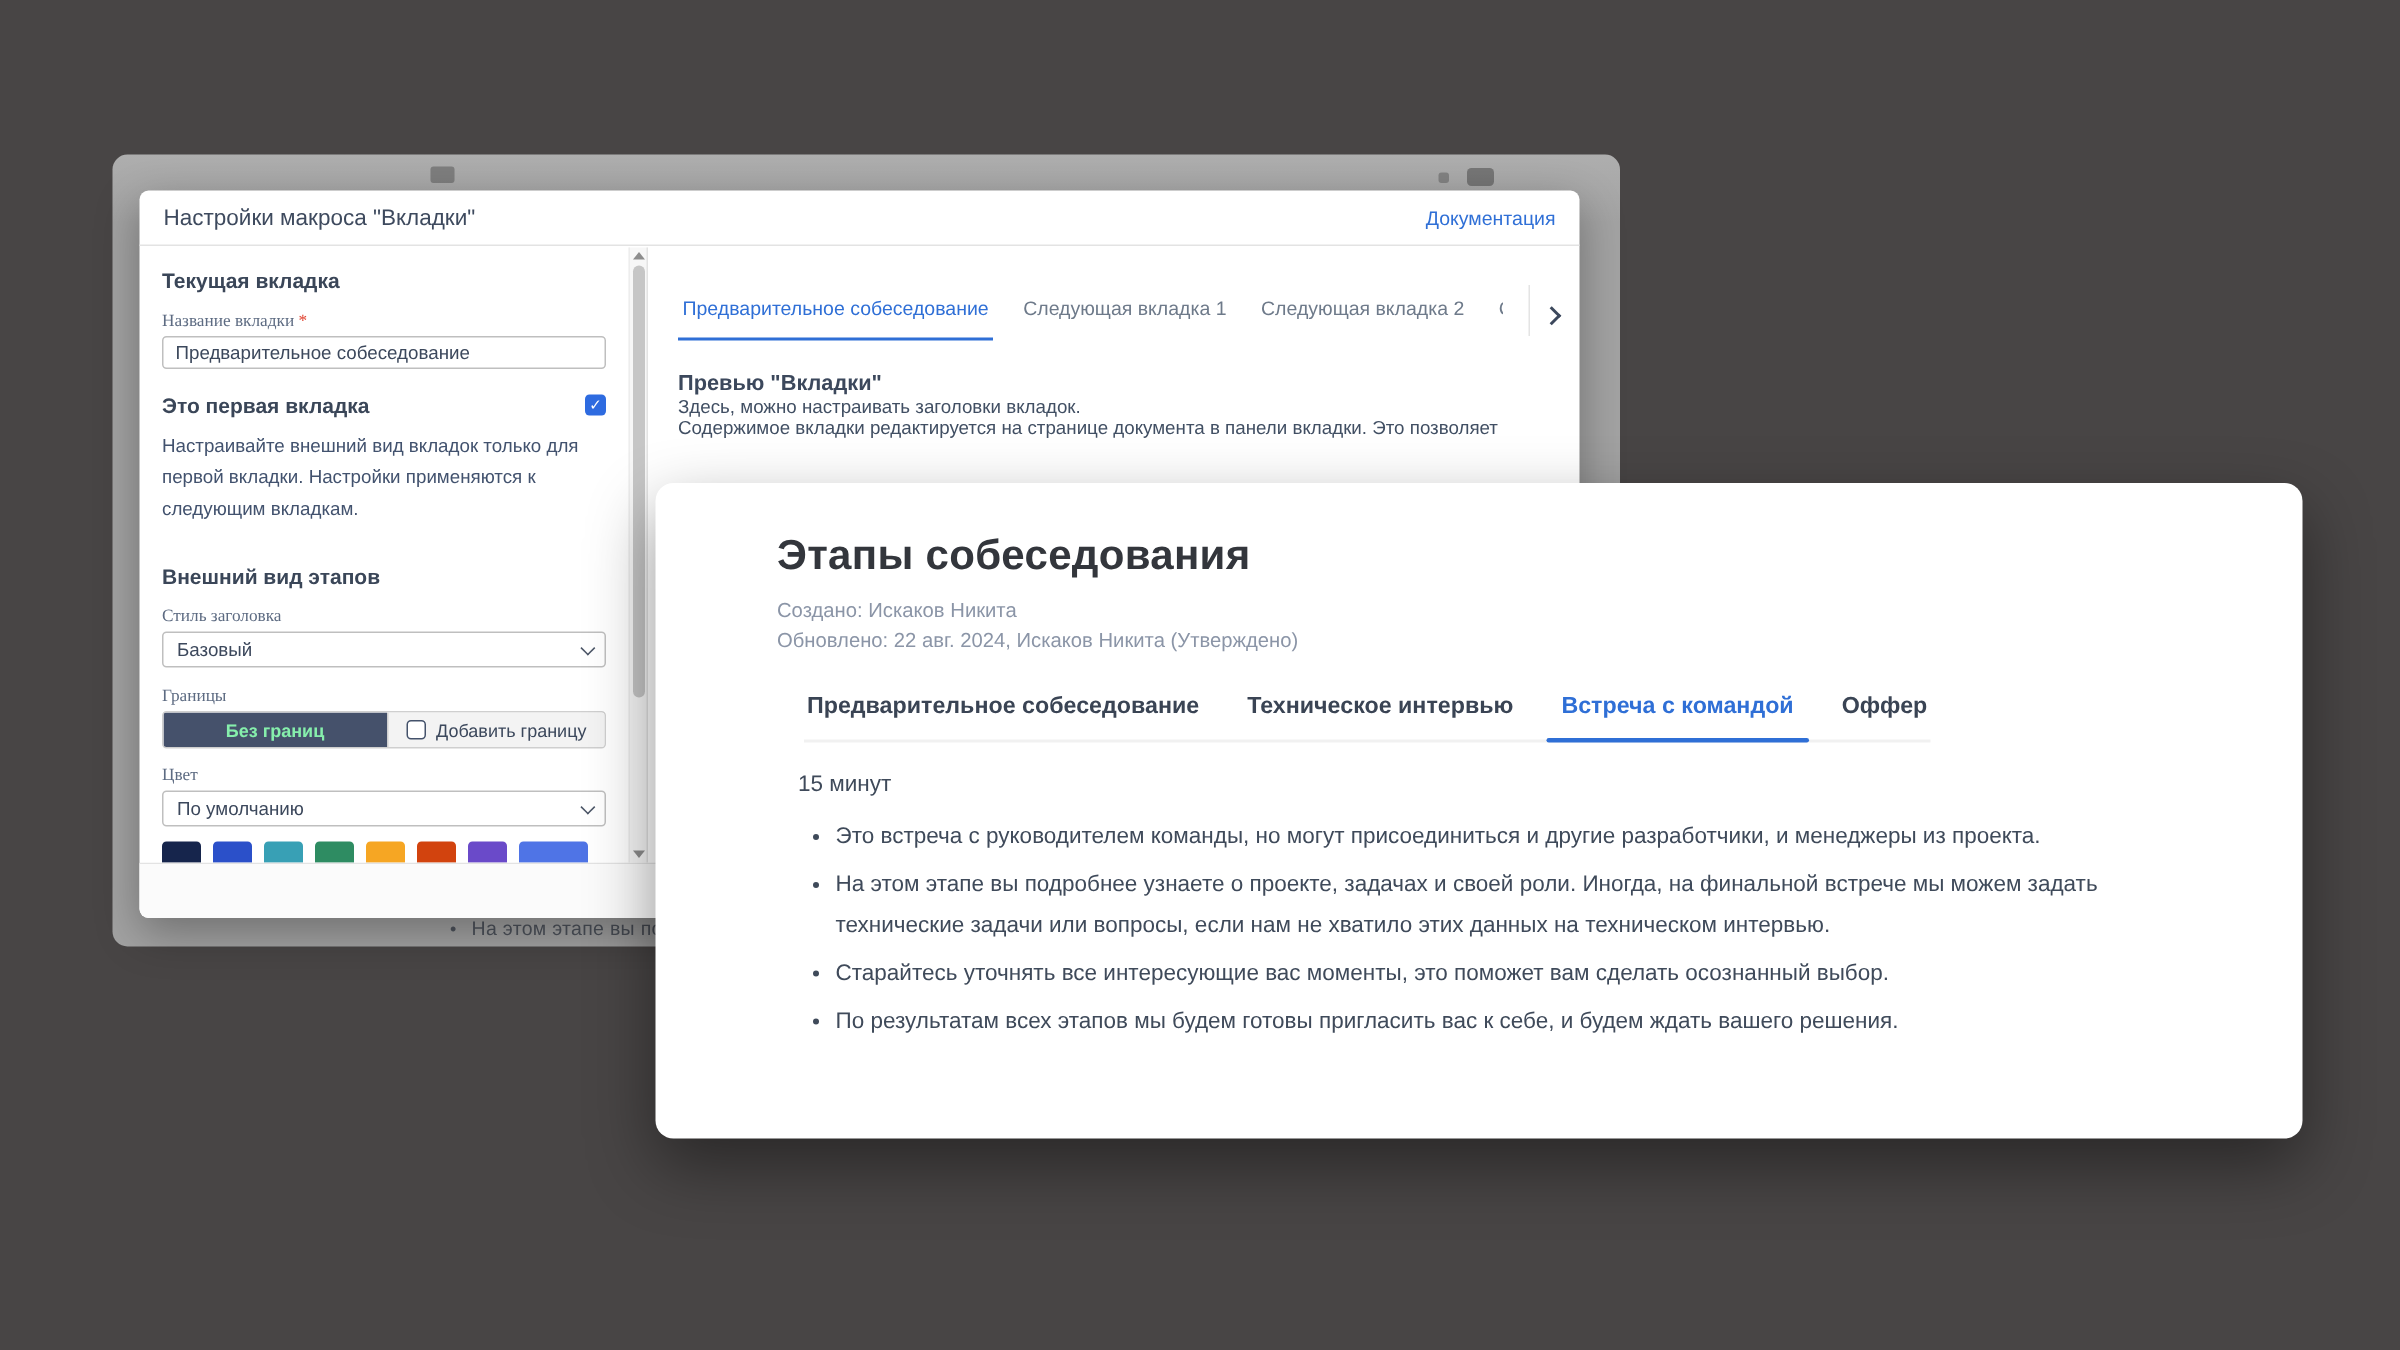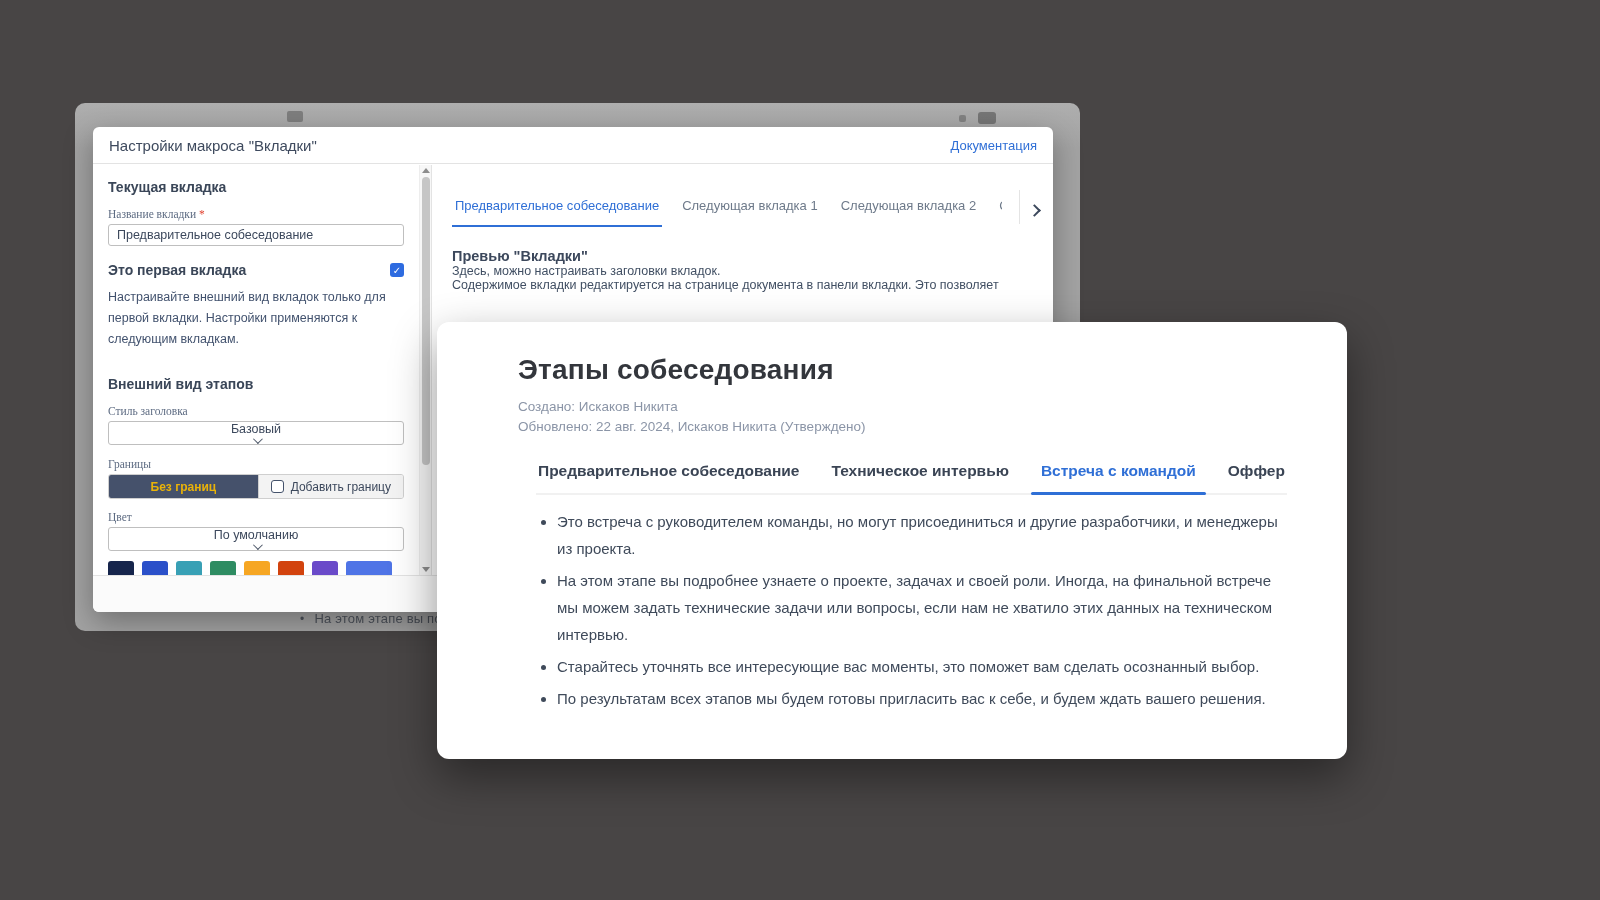--- a/index.html
+++ b/index.html
@@ -55,28 +55,28 @@
   .check-row { display:flex; justify-content:space-between; align-items:center; margin-top:16px; }
   .checkbox-on {
     width:14px; height:14px; background:var(--checkbox-blue); border-radius:3px;
     color:#fff; font-size:10px; display:flex; align-items:center; justify-content:center;
   }
   .hint { margin-top:9px; font-size:12.5px; line-height:21px; color:#42526e; }
   .section2 { margin-top:26px; }
   .f-select {
     height:22px; border:1px solid #bfbfbf; border-radius:3px; background:#fff;
     display:flex; align-items:center; justify-content:space-between;
-    padding:0 9px; font-size:12.5px; color:#3c485c; cursor:pointer;flex-direction:column;
+    padding:0 9px; font-size:12.5px; color:#3c485c; cursor:pointer;
   }
   .chev { display:inline-block; width:6px; height:6px; border-right:1.5px solid #4c5667; border-bottom:1.5px solid #4c5667; transform:rotate(45deg) translateY(-2px); }
   .chev-right { display:inline-block; width:7px; height:7px; border-top:2px solid #3c485c; border-right:2px solid #3c485c; transform:rotate(45deg); }
 
   .segmented { display:flex; height:23px; border-radius:3px; overflow:hidden; border:1px solid #cfcfcf; margin-top:2px; }
   .seg-dark {
-    flex:1.03; background:var(--segment-dark); color:#eab308; font-weight:700; font-size:12px;
+    flex:1.03; background:var(--segment-dark); color:#86efac; font-weight:700; font-size:12px;
     display:flex; align-items:center; justify-content:center; cursor:pointer;
   }
   .seg-light {
     flex:1; background:#f3f3f3; display:flex; align-items:center; justify-content:center;
     gap:7px; font-size:12px; color:#3c485c; border-left:1px solid #cfcfcf; cursor:pointer;
   }
   .box-unchecked { width:11px; height:11px; border:1.6px solid #44526b; border-radius:3px; background:#fff; }
 
   .color-gap { margin-top:12px; }
   .swatches { display:flex; gap:8px; margin-top:10px; }
@@ -108,21 +108,21 @@
   .p-heading { margin-top:21px; font-size:14.5px; font-weight:700; color:#3c485c; }
   .p-line { font-size:12.5px; color:#414f63; white-space:nowrap; }
 
   .dialog-footer {
     position:absolute; bottom:0; left:0; right:0; height:36px;
     background:#fbfbfb; border-top:1px solid #e3e3e3; border-radius:0 0 6px 6px;
   }
 
   
   .card {
-    position:absolute; left:437px; top:322px; width:910px; height:437px;
+    position:absolute; left:437px; top:322px; width:1098px; height:437px;
     background:#fff; border-radius:12px;
     box-shadow:0 18px 45px rgba(0,0,0,.42);
     padding:32px 56px 0 81px; box-sizing:border-box;
   }
   .card-title { font-size:28px; font-weight:700; color:#33363c; letter-spacing:.2px; }
   .card-meta { margin-top:11px; font-size:13.5px; line-height:20px; color:#8b95a7; }
   .card-tabs {
     display:flex; gap:28px; margin:25px 0 0 18px; width:fit-content;
     border-bottom:2px solid #f1f1f1;
     font-size:15.5px; font-weight:700; color:#3a4454;
@@ -251,20 +251,21 @@
       <div>Обновлено: 22 авг. 2024, Искаков Никита  (Утверждено)</div>
     </div>
 
     <div class="card-tabs">
       <div class="card-tab">Предварительное собеседование</div>
       <div class="card-tab">Техническое интервью</div>
       <div class="card-tab active">Встреча с командой</div>
       <div class="card-tab">Оффер</div>
     </div>
 
+    <div class="duration">15 минут</div>
 
     <ul class="card-bullets">
       <li>Это встреча с руководителем команды, но могут присоединиться и другие разработчики, и менеджеры из проекта.</li>
       <li>На этом этапе вы подробнее узнаете о проекте, задачах и своей роли. Иногда, на финальной встрече мы можем задать технические задачи или вопросы, если нам не хватило этих данных на техническом интервью.</li>
       <li>Старайтесь уточнять все интересующие вас моменты, это поможет вам сделать осознанный выбор.</li>
       <li>По результатам всех этапов мы будем готовы пригласить вас к себе, и будем ждать вашего решения.</li>
     </ul>
   </div>
 
 </div>

